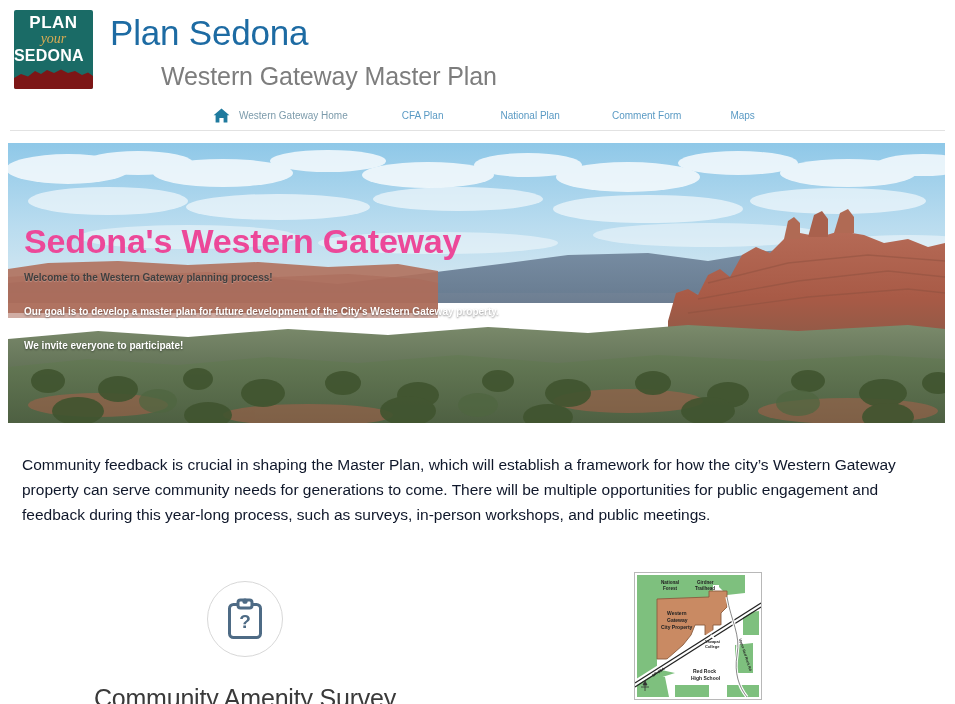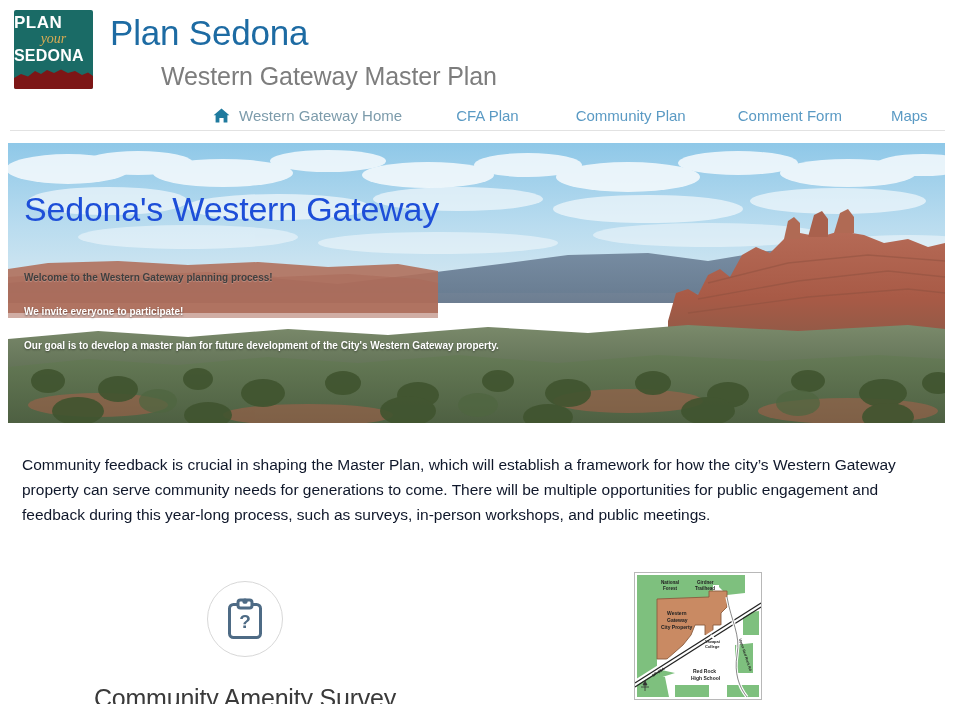--- a/index.html
+++ b/index.html
@@ -21,21 +21,21 @@
     position: absolute;
     left: 14px; top: 10px;
     width: 79px; height: 79px;
     background: #1a6b66;
     border-radius: 2px;
     overflow: hidden;
     display: block;
   }
   .logo-plan {
     position: absolute; left: 0; right: 0; top: 3px;
-    text-align: left;
+    text-align: center;
     color: #ffffff;
     font-weight: bold;
     font-size: 17px;
     letter-spacing: 0.5px;
     line-height: 19px;
     font-family: "Liberation Sans", sans-serif;
   }
   .logo-your {
     position: absolute; left: 0; right: 0; top: 21px;
     text-align: center;
@@ -88,21 +88,21 @@
     left: 0; top: 103px;
     width: 955px;
     height: 24px;
     display: flex;
     align-items: center;
     padding-left: 213px;
   }
   .nav-item {
     display: flex;
     align-items: center;
-    font-size: 15px;
+    font-size: 10px;
     color: #5a9ac4;
     white-space: nowrap;
     cursor: pointer;
   }
   .nav-item.home { color: #7c9bab; }
   .nav-sp-1 { width: 54px; }
   .nav-sp-2 { width: 57px; }
   .nav-sp-3 { width: 52px; }
   .nav-sp-4 { width: 49px; }
   .home-icon {
@@ -121,24 +121,24 @@
   
   .hero {
     position: absolute;
     left: 8px; top: 143px;
     width: 937px; height: 280px;
     overflow: hidden;
   }
   .hero-canvas { position: absolute; left:0; top:0; width:937px; height:280px; display:block; }
   .hero-title {
     position: absolute;
-    left: 16px; top: 46px;
+    left: 16px; top: 78px;
     font-size: 34px;
-    font-weight: normal;
-    color: #1d4ed8;
+    font-weight: bold;
+    color: #ec4899;
     letter-spacing: -0.2px;
     line-height: 40px;
     white-space: nowrap;
   }
   .hero-lines {
     position: absolute;
     left: 16px; top: 127px;
     width: 870px;
   }
   .hero-line {
@@ -232,21 +232,21 @@
 
   <div class="nav-sp-1"></div>
 
   <div class="nav-item">
     <span>CFA Plan</span>
   </div>
 
   <div class="nav-sp-2"></div>
 
   <div class="nav-item">
-    <span>Community Plan</span>
+    <span>National Plan</span>
   </div>
 
   <div class="nav-sp-3"></div>
 
   <div class="nav-item">
     <span>Comment Form</span>
   </div>
 
   <div class="nav-sp-4"></div>
 
@@ -374,22 +374,22 @@
       <ellipse cx="150" cy="258" rx="19" ry="12"></ellipse>
       <ellipse cx="470" cy="262" rx="20" ry="12"></ellipse>
       <ellipse cx="790" cy="260" rx="22" ry="13"></ellipse>
     </g>
   </svg>
 
   <div class="hero-title">Sedona's Western Gateway</div>
 
   <div class="hero-lines">
     <div class="hero-line dark">Welcome to the Western Gateway planning process!</div>
+    <div class="hero-line">Our goal is to develop a master plan for future development of the City's Western Gateway property.</div>
     <div class="hero-line">We invite everyone to participate!</div>
-    <div class="hero-line">Our goal is to develop a master plan for future development of the City's Western Gateway property.</div>
   </div>
 </div>
 
 <div class="body-copy">Community feedback is crucial in shaping the Master Plan, which will establish a framework for how the city’s Western Gateway property can serve community needs for generations to come. There will be multiple opportunities for public engagement and feedback during this year-long process, such as surveys, in-person workshops, and public meetings.</div>
 
 <div class="cards">
 
   <div class="card-survey">
     <div class="icon-circle">
       <svg width="40" height="42" viewBox="0 0 40 42">

